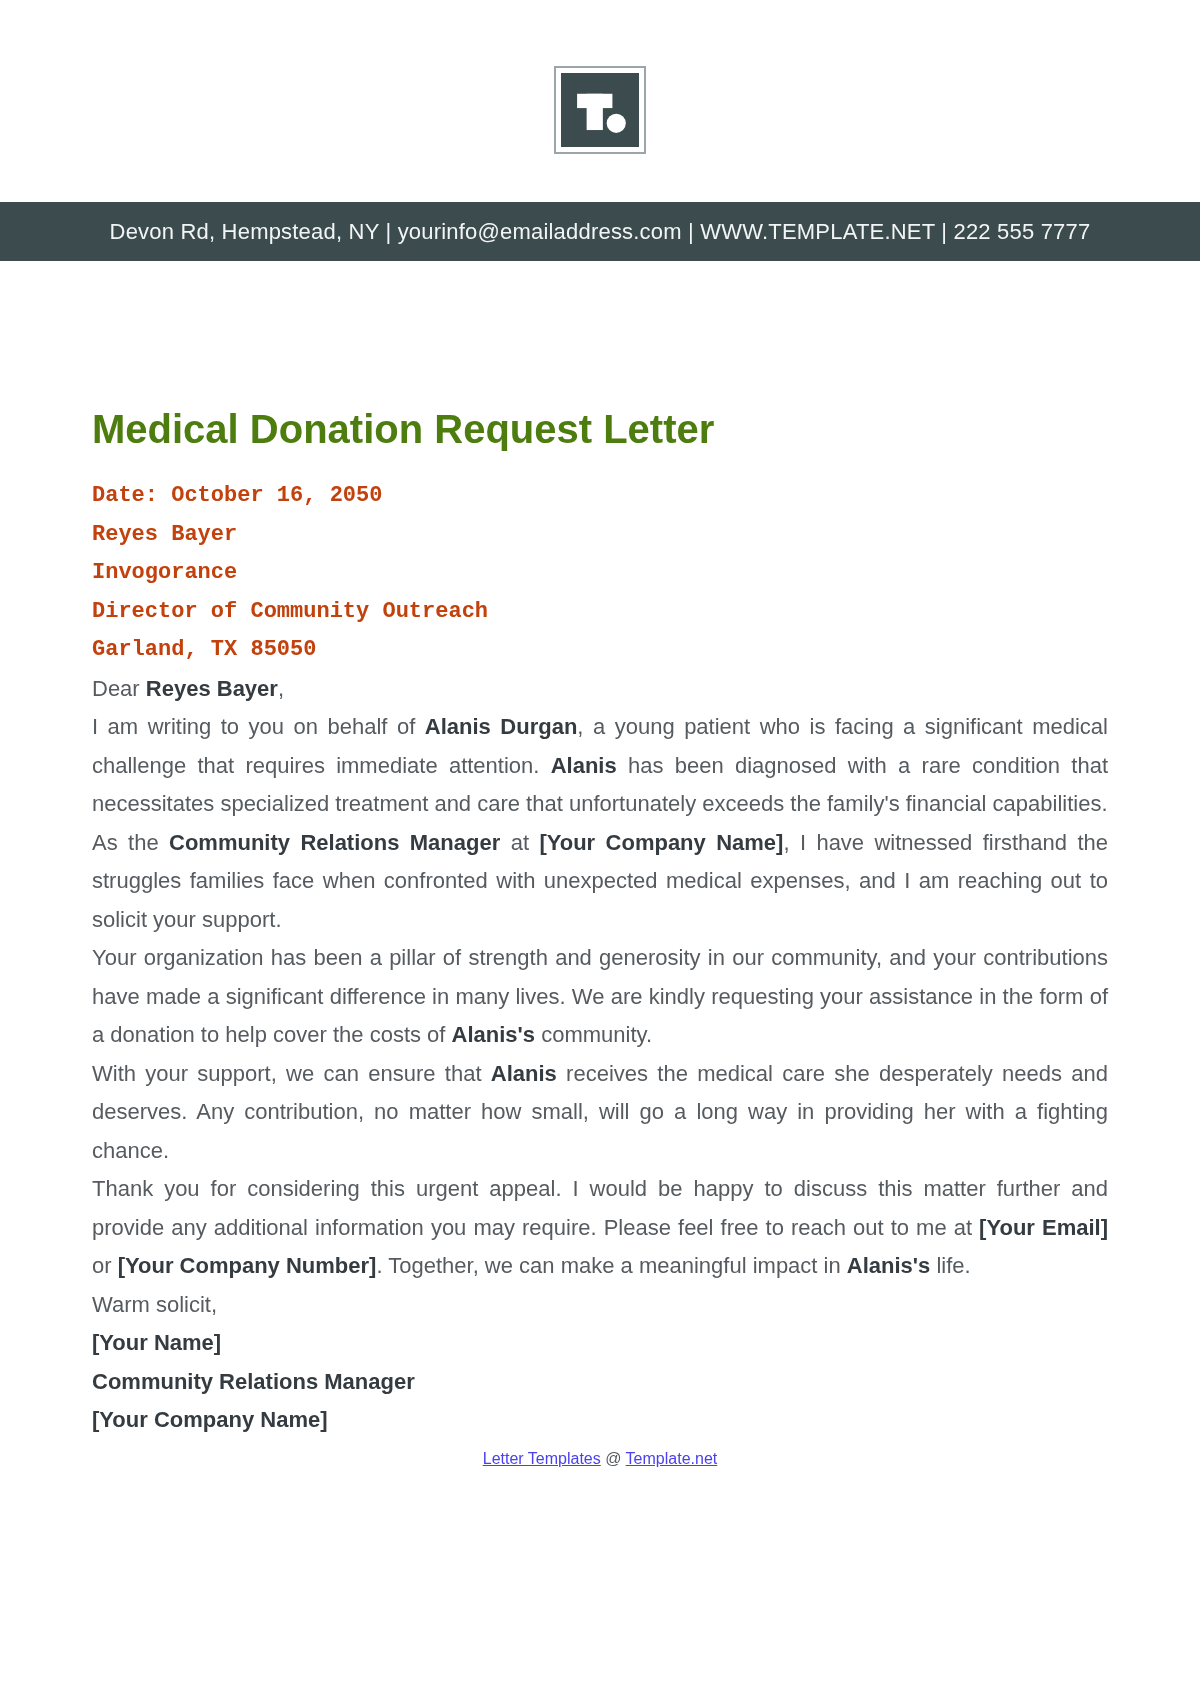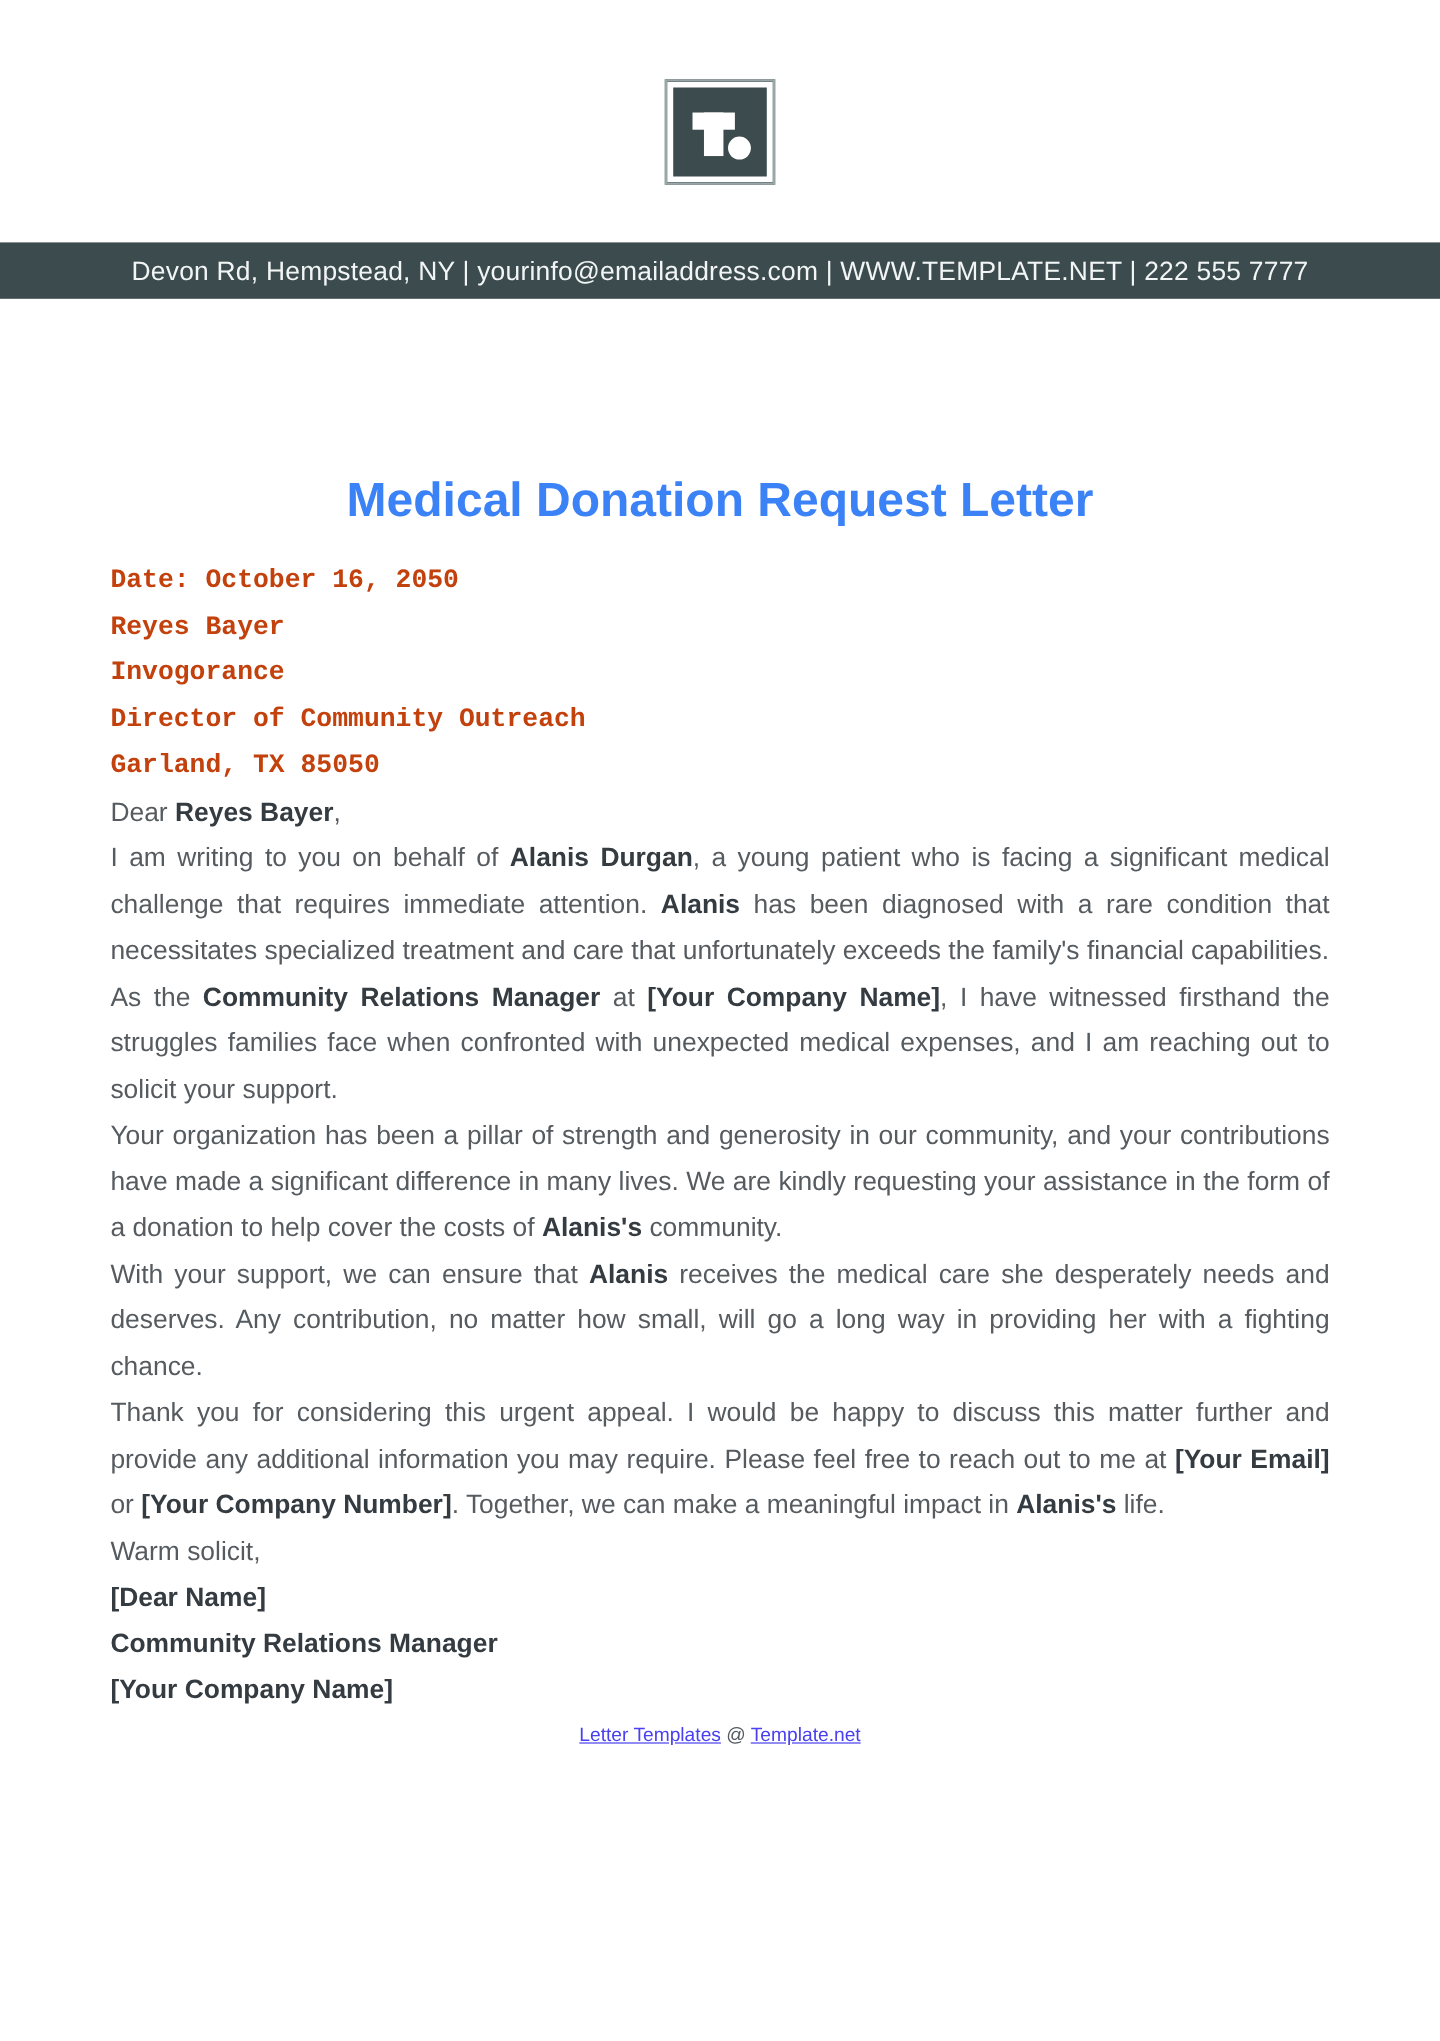--- a/index.html
+++ b/index.html
@@ -24,46 +24,45 @@
     width: 92px;
     height: 88px;
     background: #3c4b4d;
     border: 2px solid #9aa6a7;
     box-shadow: inset 0 0 0 5px #ffffff;
     position: relative;
   }
   .logo svg { position: absolute; inset: 0; width: 100%; height: 100%; }
   .contact-bar {
     margin-top: 48px;
-    height: 47px;
+    height: 59px;
     width: 100%;
     background: #3c4b4d;
     display: flex;
     align-items: center;
     justify-content: center;
   }
   .contact-bar span {
     color: #f2f5f5;
     font-size: 22px;
     font-weight: 400;
     letter-spacing: 0.2px;
     white-space: nowrap;
   }
   
   .content {
     width: 1016px;
     margin: 0 auto;
   }
   .doc-title {
     margin: 144px 0 24px 0;
-    text-align: center;
     font-size: 40px;
     line-height: 48px;
     font-weight: 700;
-    color: #3b82f6;
+    color: #4d7c0f;
   }
   .letter {
     font-size: 22px;
     line-height: 38.5px;
     color: #565b60;
   }
   .letter p { margin: 0; }
   .para { text-align: justify; }
   .b, .letter .bold-line { font-weight: 700; color: #343b41; }
   .meta p { font-weight: 700; color: #c2410c; font-family: Liberation Mono, monospace; }
@@ -113,20 +112,20 @@
 
     <p><span>Dear </span><span class="b">Reyes Bayer</span><span>,</span></p>
 
     <p class="para"><span>I am writing to you on behalf of </span><span class="b">Alanis Durgan</span><span>, a young patient who is facing a significant medical challenge that requires immediate attention. </span><span class="b">Alanis</span><span> has been diagnosed with a rare condition that necessitates specialized treatment and care that unfortunately exceeds the family's financial capabilities.</span></p>
     <p class="para"><span>As the </span><span class="b">Community Relations Manager</span><span> at </span><span class="b">[Your Company Name]</span><span>, I have witnessed firsthand the struggles families face when confronted with unexpected medical expenses, and I am reaching out to solicit your support.</span></p>
     <p class="para"><span>Your organization has been a pillar of strength and generosity in our community, and your contributions have made a significant difference in many lives. We are kindly requesting your assistance in the form of a donation to help cover the costs of </span><span class="b">Alanis's</span><span> community.</span></p>
     <p class="para"><span>With your support, we can ensure that </span><span class="b">Alanis</span><span> receives the medical care she desperately needs and deserves. Any contribution, no matter how small, will go a long way in providing her with a fighting chance.</span></p>
     <p class="para"><span>Thank you for considering this urgent appeal. I would be happy to discuss this matter further and provide any additional information you may require. Please feel free to reach out to me at </span><span class="b">[Your Email]</span><span> or </span><span class="b">[Your Company Number]</span><span>. Together, we can make a meaningful impact in </span><span class="b">Alanis's</span><span> life.</span></p>
 
     <p>Warm solicit,</p>
-    <p class="bold-line">[Dear Name]</p>
+    <p class="bold-line">[Your Name]</p>
     <p class="bold-line">Community Relations Manager</p>
     <p class="bold-line">[Your Company Name]</p>
 
     <p class="footer-line"><a href="#">Letter Templates</a><span class="sep"> @ </span><a href="#">Template.net</a></p>
 
   </div>
 </div>
 
 </body></html>

